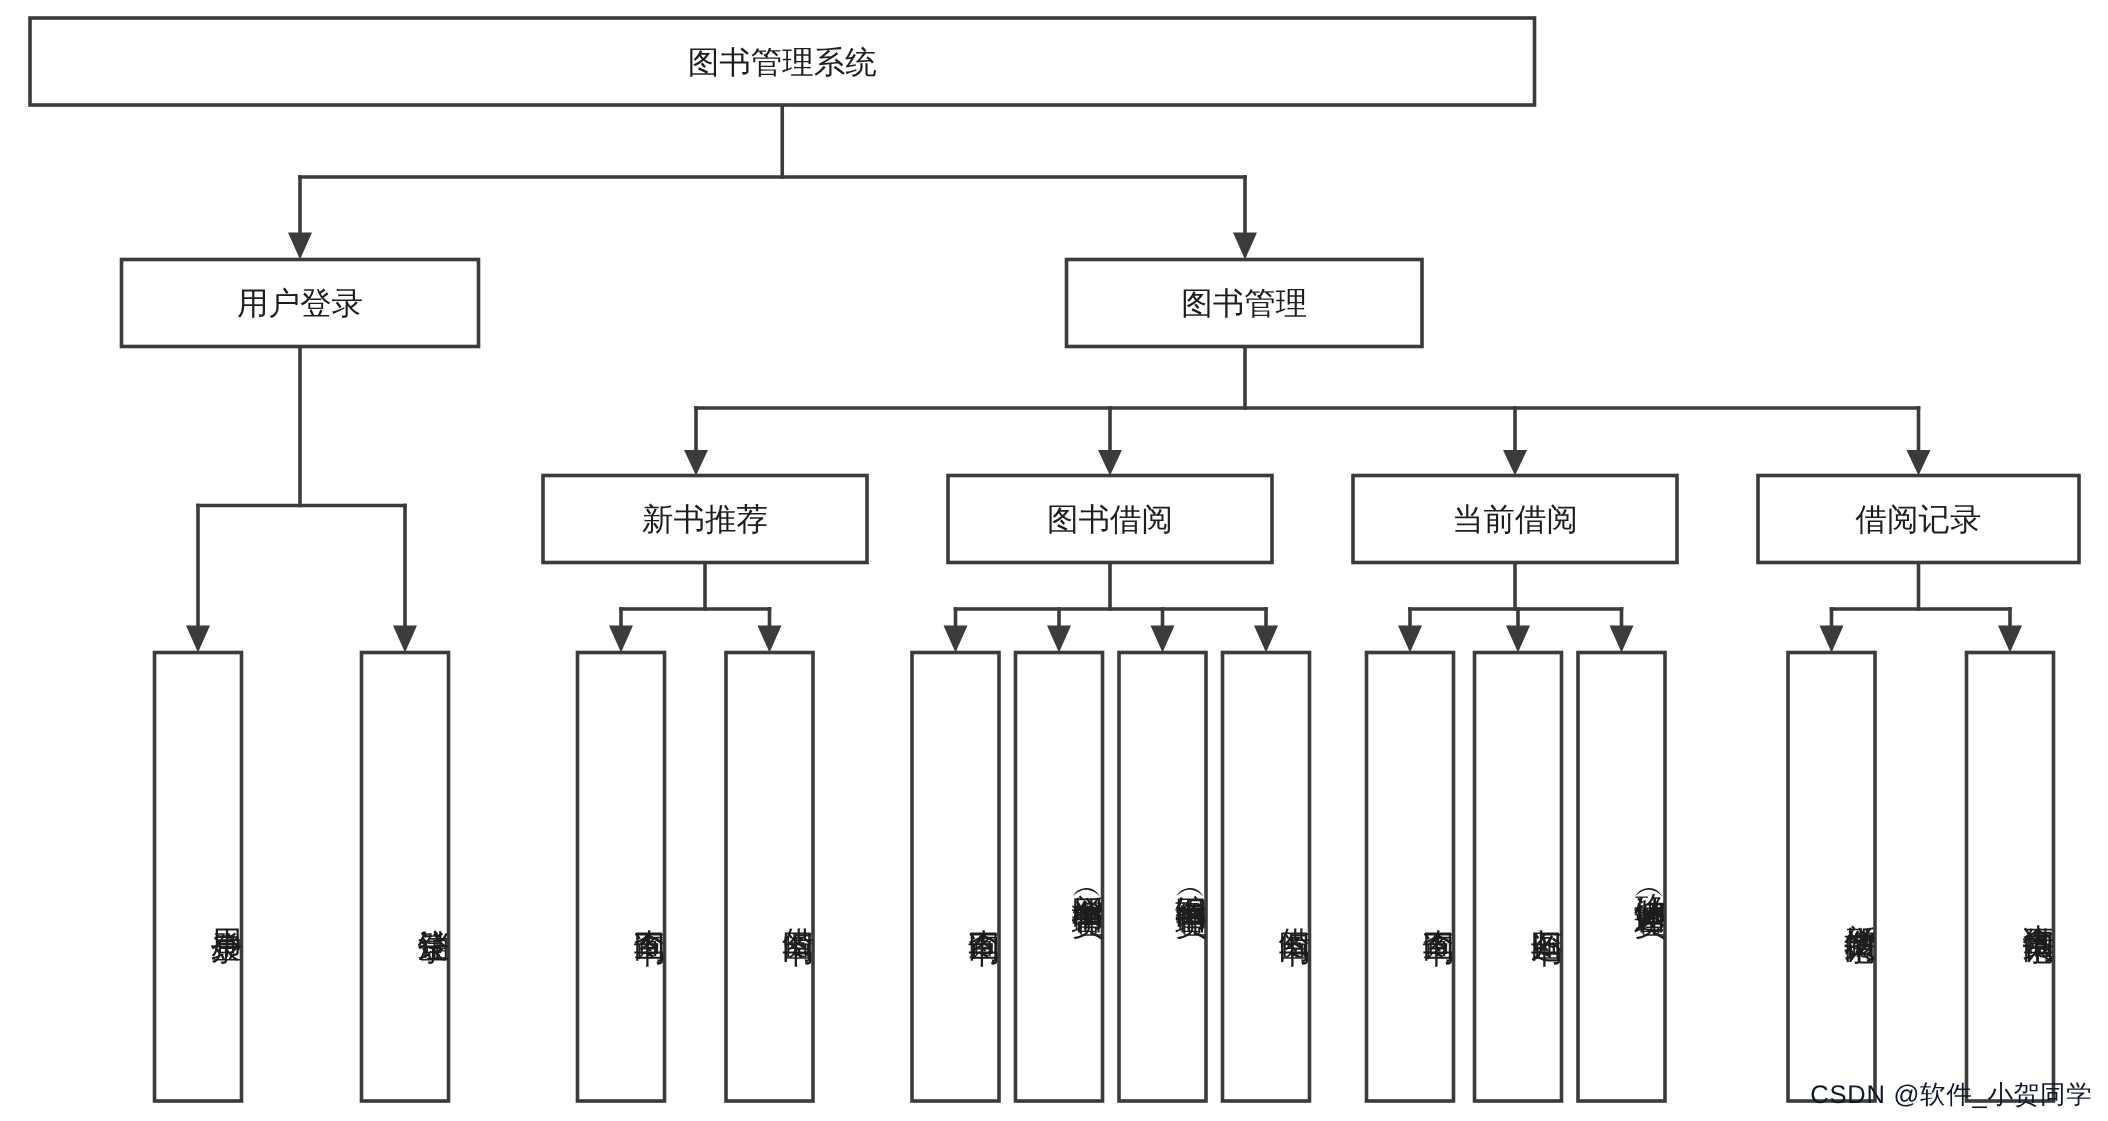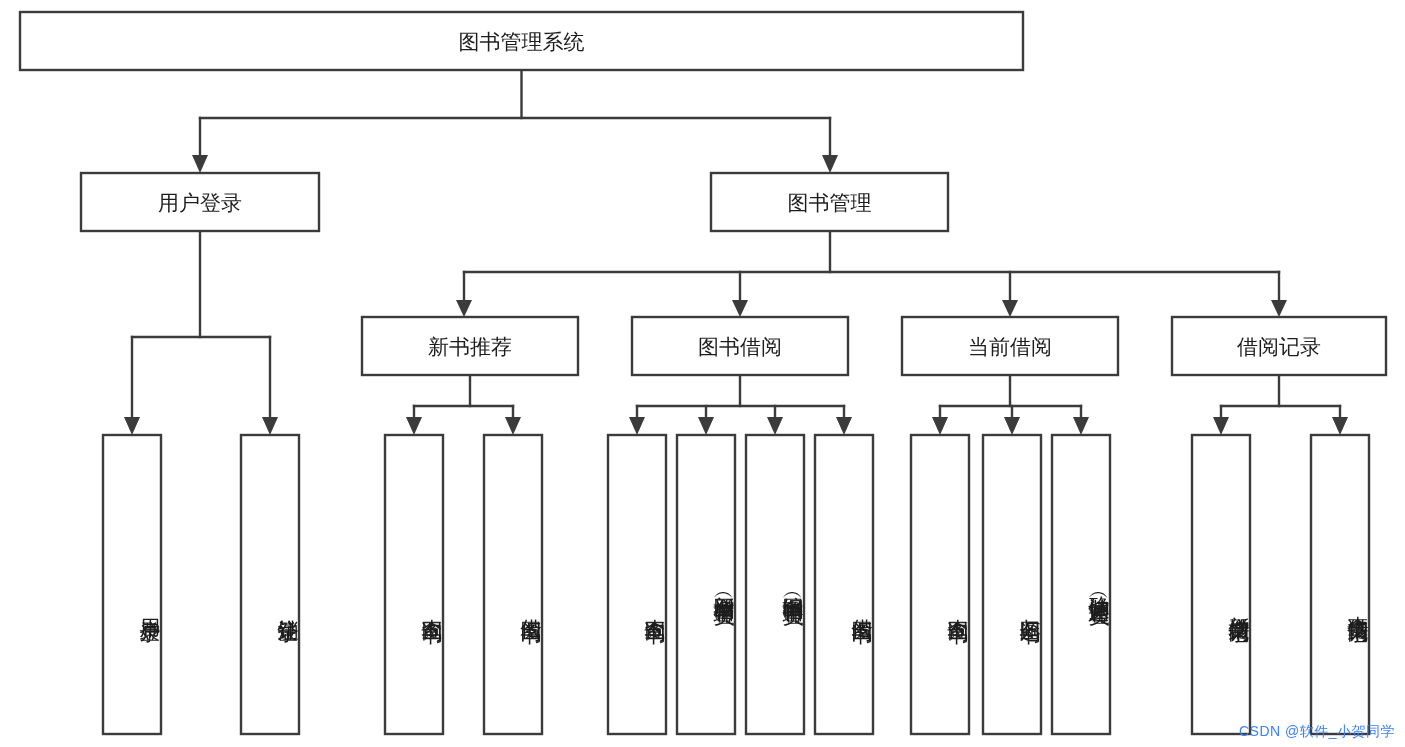--- a/index.html
+++ b/index.html
@@ -60,22 +60,22 @@
     letter-spacing: 1.5px;
     text-align: center;
     white-space: nowrap;
     pointer-events: none;
   }
   #watermark {
     position: absolute;
     right: 10px;
     bottom: 6px;
     font-family: "Liberation Sans", "DejaVu Sans", sans-serif;
-    font-size: 14px;
-    color: #3b82f6;
+    font-size: 17px;
+    color: #0f172a;
     letter-spacing: 0.5px;
     white-space: nowrap;
   }
 </style>
 </head>
 <body>
 
 <div id="diagram-root">
 
   <svg id="tree-svg" viewBox="0 0 1405 747">

